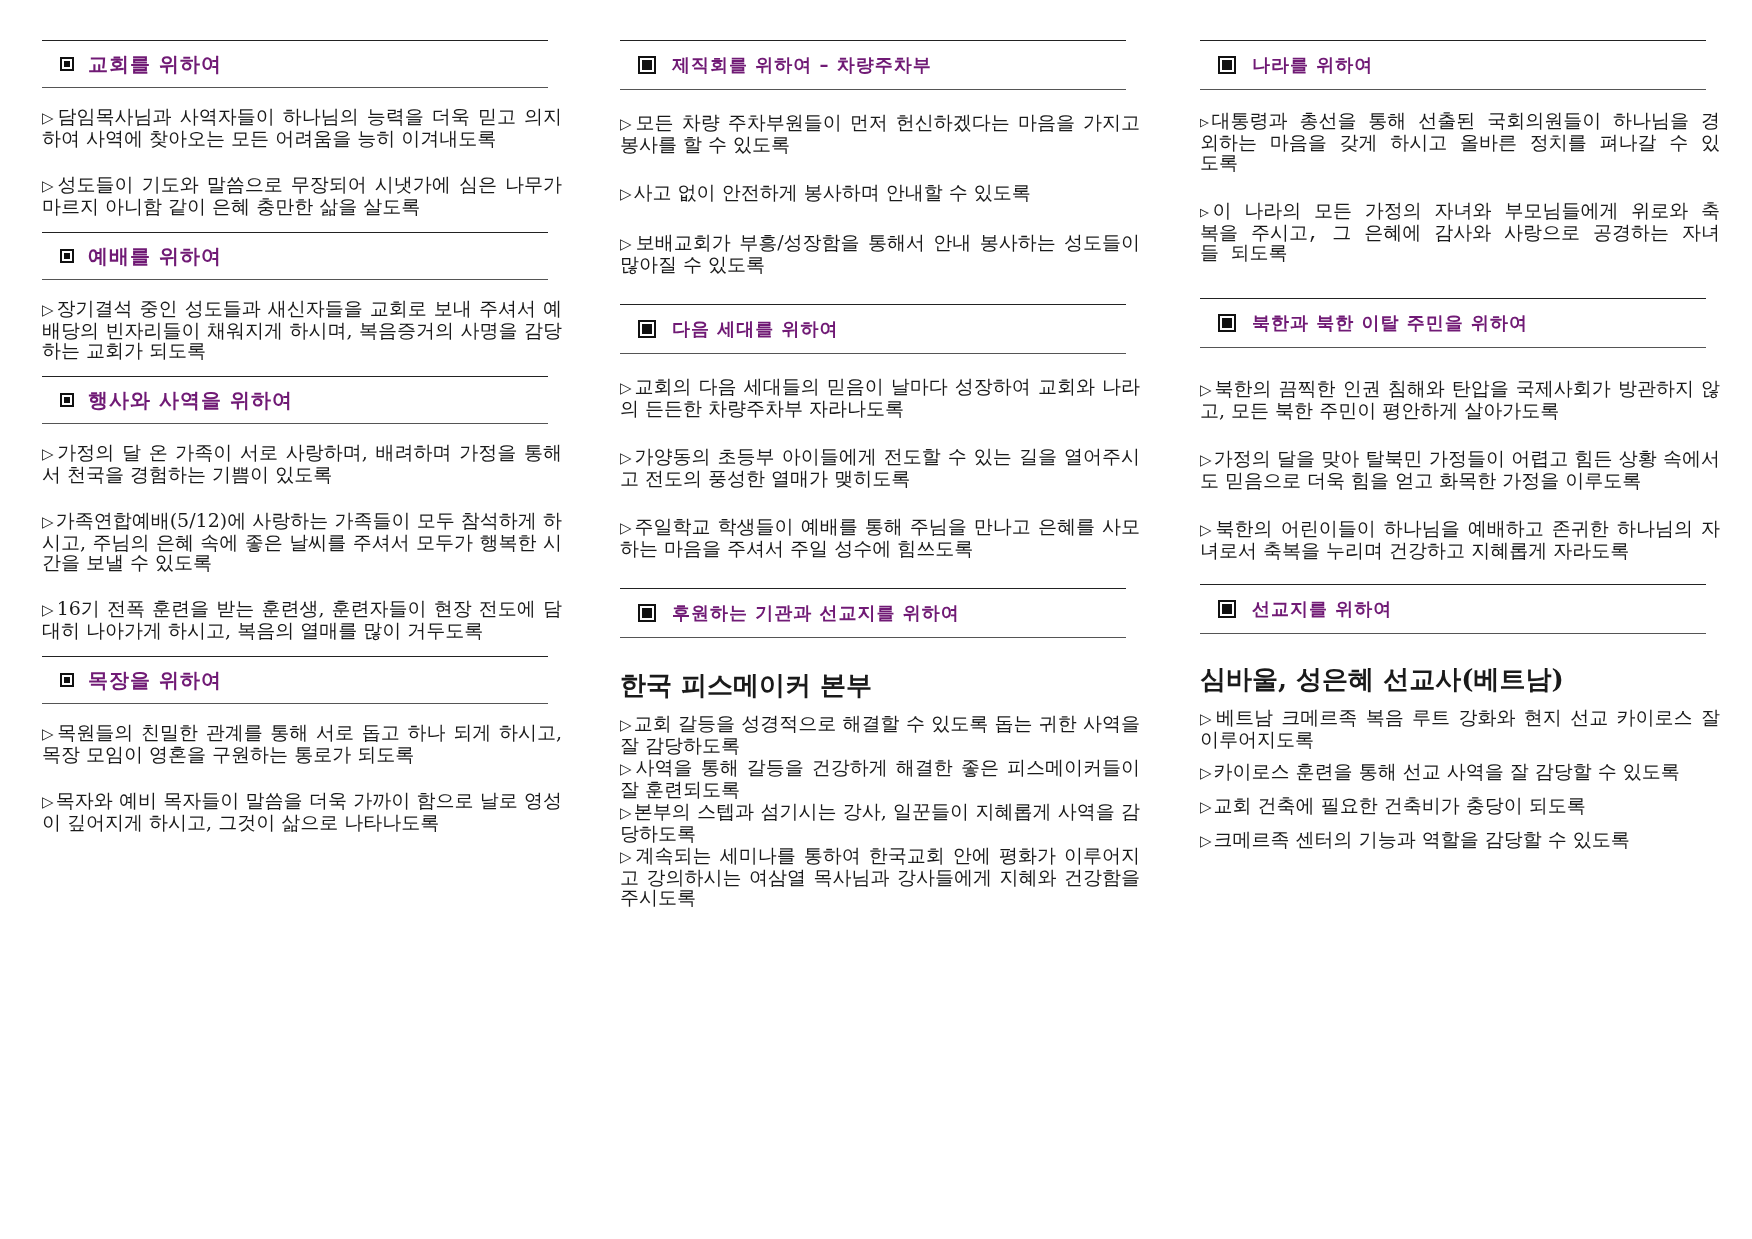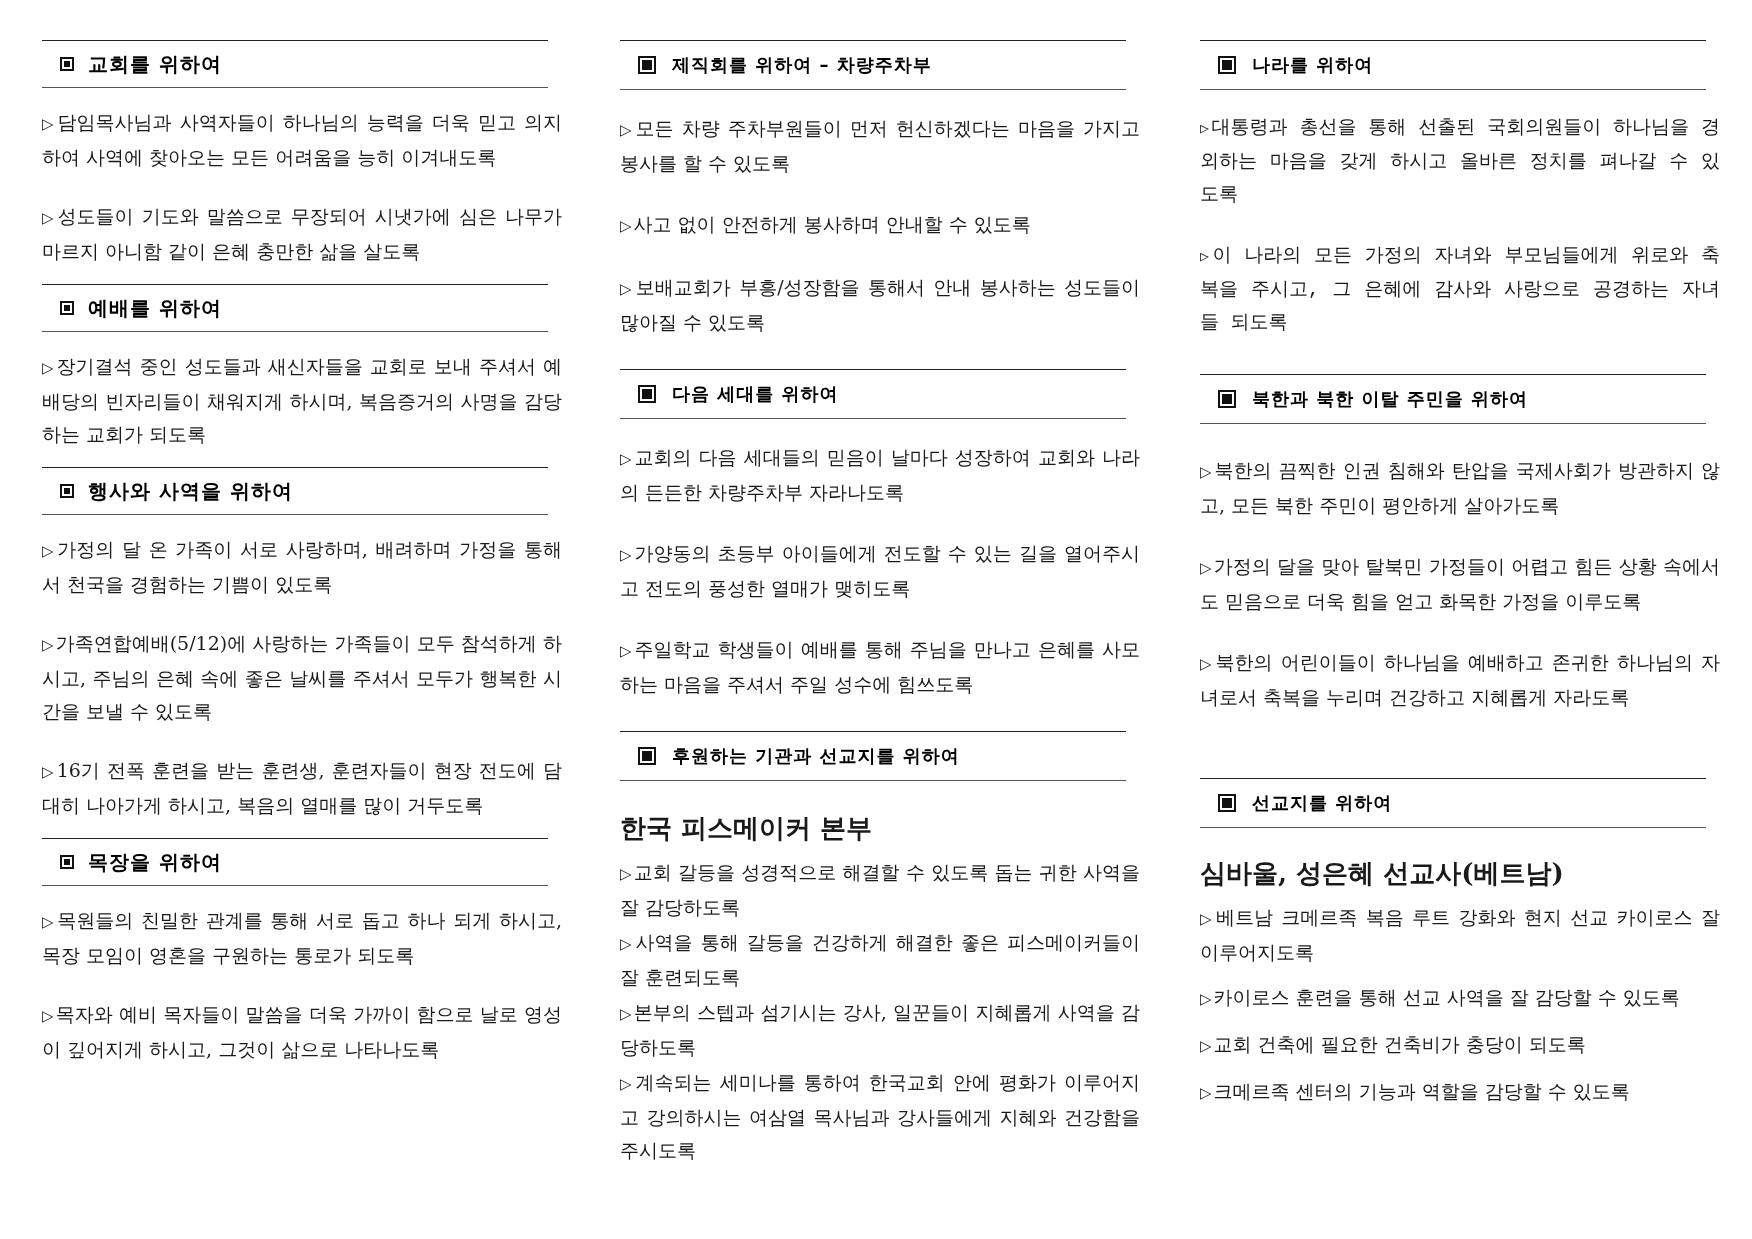--- a/index.html
+++ b/index.html
@@ -26,27 +26,27 @@
     display: inline-block; width: 14px; height: 14px;
     border: 2px solid #111; box-sizing: border-box; position: relative;
     margin-right: 14px; flex: 0 0 auto;
   }
   .sec-header.big .box-icon { width: 18px; height: 18px; margin-right: 16px; }
   .sec-header .box-icon::after {
     content: ""; position: absolute; left: 2px; top: 2px; right: 2px; bottom: 2px; background: #111;
   }
   .sec-header .title {
     font-family: "DejaVu Sans", "Liberation Sans", sans-serif;
-    font-weight: bold; letter-spacing: 1px; color: #000000;
+    font-weight: bold; letter-spacing: 1px; color: #701a75;
   }
   .sec-header.small .title { font-size: 20px; }
   .sec-header.big .title { font-size: 18px; }
   .items { padding-top: 18px; }
   .item {
-    font-size: 19px; line-height: 33px; text-align: justify;
+    font-size: 19px; line-height: 20px; text-align: justify;
     margin: 0 0 26px 0; width: 520px;
   }
   .item.tight { margin-bottom: 2px; }
   .item.mid { margin-bottom: 16px; }
   .arrow { font-size: 15px; margin-right: 2px; }
   .sub-title {
     font-size: 26px; font-weight: bold; margin: 8px 0 10px 0;
     font-family: "DejaVu Serif", "Liberation Serif", serif;
   }
 </style>
@@ -152,21 +152,21 @@
   </div>
 
   <div class="section">
     <div class="sec-header big">
       <span class="box-icon"></span>
       <span class="title">북한과 북한 이탈 주민을 위하여</span>
     </div>
     <div class="items" style="padding-top:30px;">
       <p class="item" style="margin-bottom:28px;"><span class="arrow">▷</span><span>북한의 끔찍한 인권 침해와 탄압을 국제사회가 방관하지 않고, 모든 북한 주민이 평안하게 살아가도록</span></p>
       <p class="item" style="margin-bottom:28px;"><span class="arrow">▷</span><span>가정의 달을 맞아 탈북민 가정들이 어렵고 힘든 상황 속에서도 믿음으로 더욱 힘을 얻고 화목한 가정을 이루도록</span></p>
-      <p class="item" style="margin-bottom:64px;"><span class="arrow">▷</span><span>북한의 어린이들이 하나님을 예배하고 존귀한 하나님의 자녀로서 축복을 누리며 건강하고 지혜롭게 자라도록</span></p>
+      <p class="item" style="margin-bottom:24px;"><span class="arrow">▷</span><span>북한의 어린이들이 하나님을 예배하고 존귀한 하나님의 자녀로서 축복을 누리며 건강하고 지혜롭게 자라도록</span></p>
     </div>
   </div>
 
   <div class="section">
     <div class="sec-header big">
       <span class="box-icon"></span>
       <span class="title">선교지를 위하여</span>
     </div>
     <div class="items" style="padding-top:20px;">
       <div class="sub-title">심바울, 성은혜 선교사(베트남)</div>

